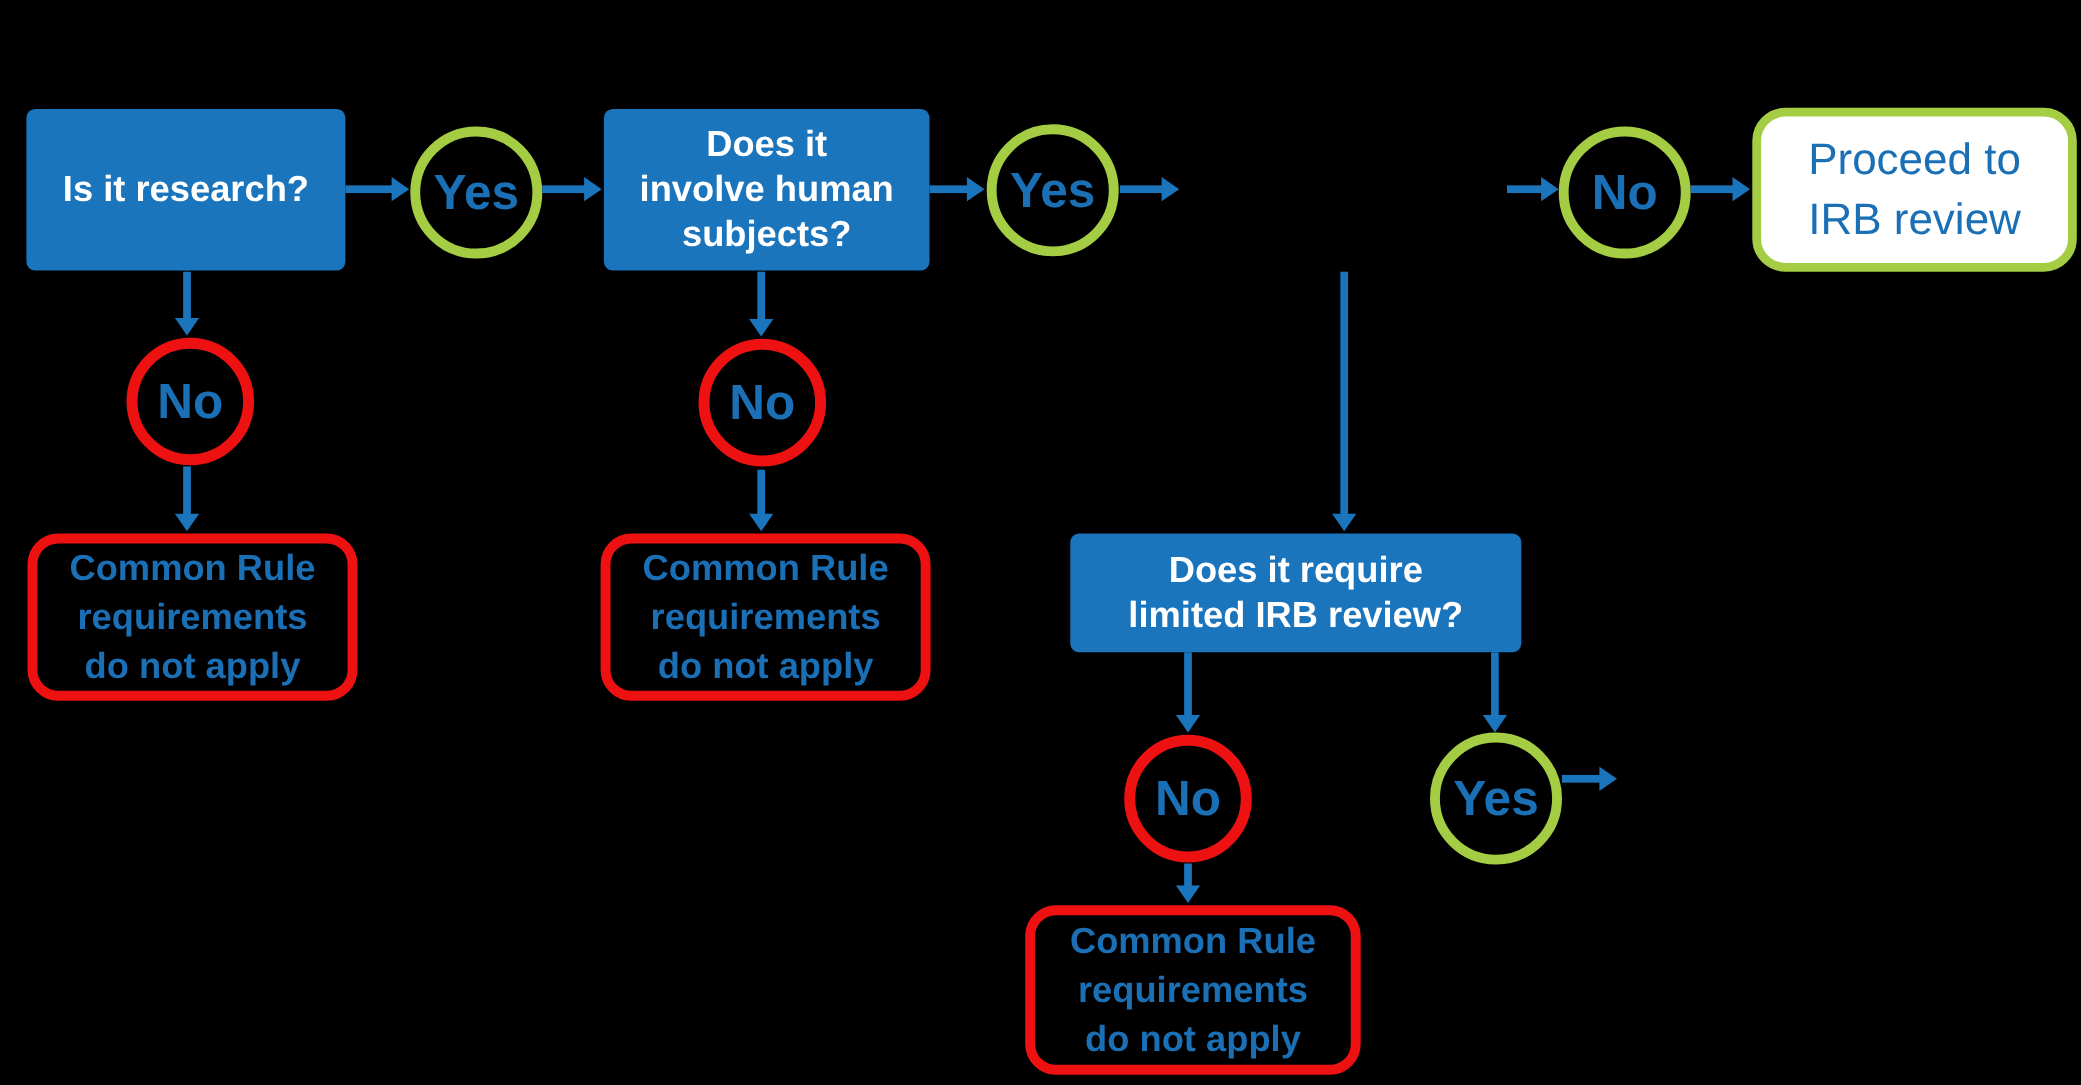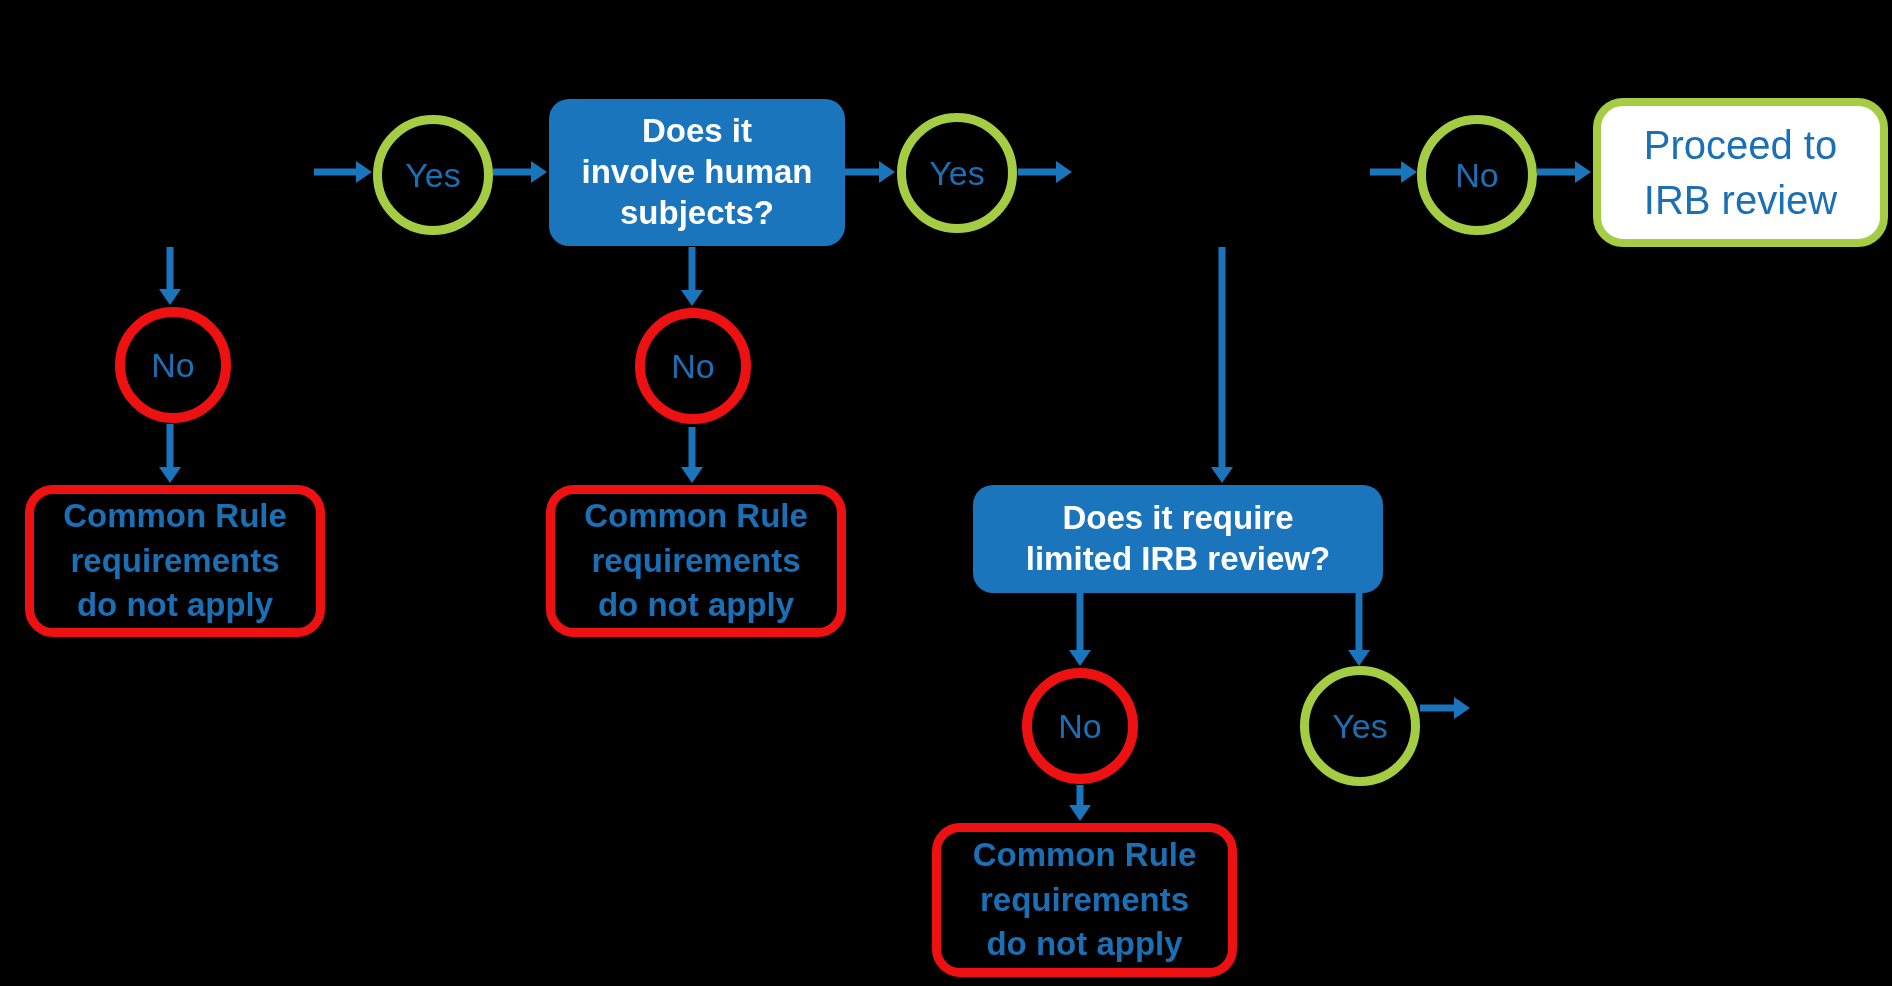--- a/index.html
+++ b/index.html
@@ -17,60 +17,63 @@
     width:1892px; height:986px;
     position:relative;
     background:var(--background);
     overflow:hidden;
     font-family:"Liberation Sans", sans-serif;
   }
   .node { position:absolute; box-sizing:border-box; display:flex; align-items:center; justify-content:center; text-align:center; }
   .qbox {
     background:var(--box-blue);
     color:var(--box-text-white);
-    border-radius:20px;
+    border-radius:8px;
     font-weight:bold; font-size:33px; line-height:1.24;align-items:center;
   }
   .outcome-green {
     background:var(--outcome-bg-white);
     border:8px solid var(--circle-green);
     border-radius:30px;
     color:var(--label-blue);
     font-weight:normal; font-size:40px; line-height:1.36;
   }
   .outcome-red {
     background:transparent;
     border:9px solid var(--circle-red);
     border-radius:28px;
     color:var(--label-blue);
     font-weight:bold; font-size:33px; line-height:1.36;align-items:center;
   }
   .circle {
     border-radius:50%;
     background:transparent;
     color:var(--label-blue);
-    font-weight:normal; font-size:34px;
+    font-weight:bold; font-size:45px;
   }
   .circle.green { border:9px solid var(--circle-green); }
   .circle.red   { border:10px solid var(--circle-red); }
   .txt { white-space:pre-line; display:block; width:100%; }
   .arrow-h { position:absolute; height:22px; }
   .h-shaft { position:absolute; left:0; right:13px; top:50%; transform:translateY(-50%); height:7px; background:var(--arrow-blue); }
   .h-head  { position:absolute; right:0; top:50%; transform:translateY(-50%); width:0; height:0;
              border-top:11px solid transparent; border-bottom:11px solid transparent; border-left:16px solid var(--arrow-blue); }
   .arrow-v { position:absolute; width:22px; }
   .v-shaft { position:absolute; top:0; bottom:13px; left:50%; transform:translateX(-50%); width:7px; background:var(--arrow-blue); }
   .v-head  { position:absolute; bottom:0; left:50%; transform:translateX(-50%); width:0; height:0;
              border-left:11px solid transparent; border-right:11px solid transparent; border-top:16px solid var(--arrow-blue); }
 </style>
 </head>
 <body>
 
 <div style="position:absolute;inset:0;">
 
+  <div class="node qbox" style="left:24px;top:99px;width:290px;height:147px">
+    <span class="txt">Is it research?</span>
+  </div>
 
   <div class="node qbox" style="left:549px;top:99px;width:296px;height:147px">
     <span class="txt">Does it
 involve human
 subjects?</span>
   </div>
 
 
   <div class="node circle green" style="left:373px;top:115px;width:120px;height:120px">
     <span class="txt">Yes</span>

